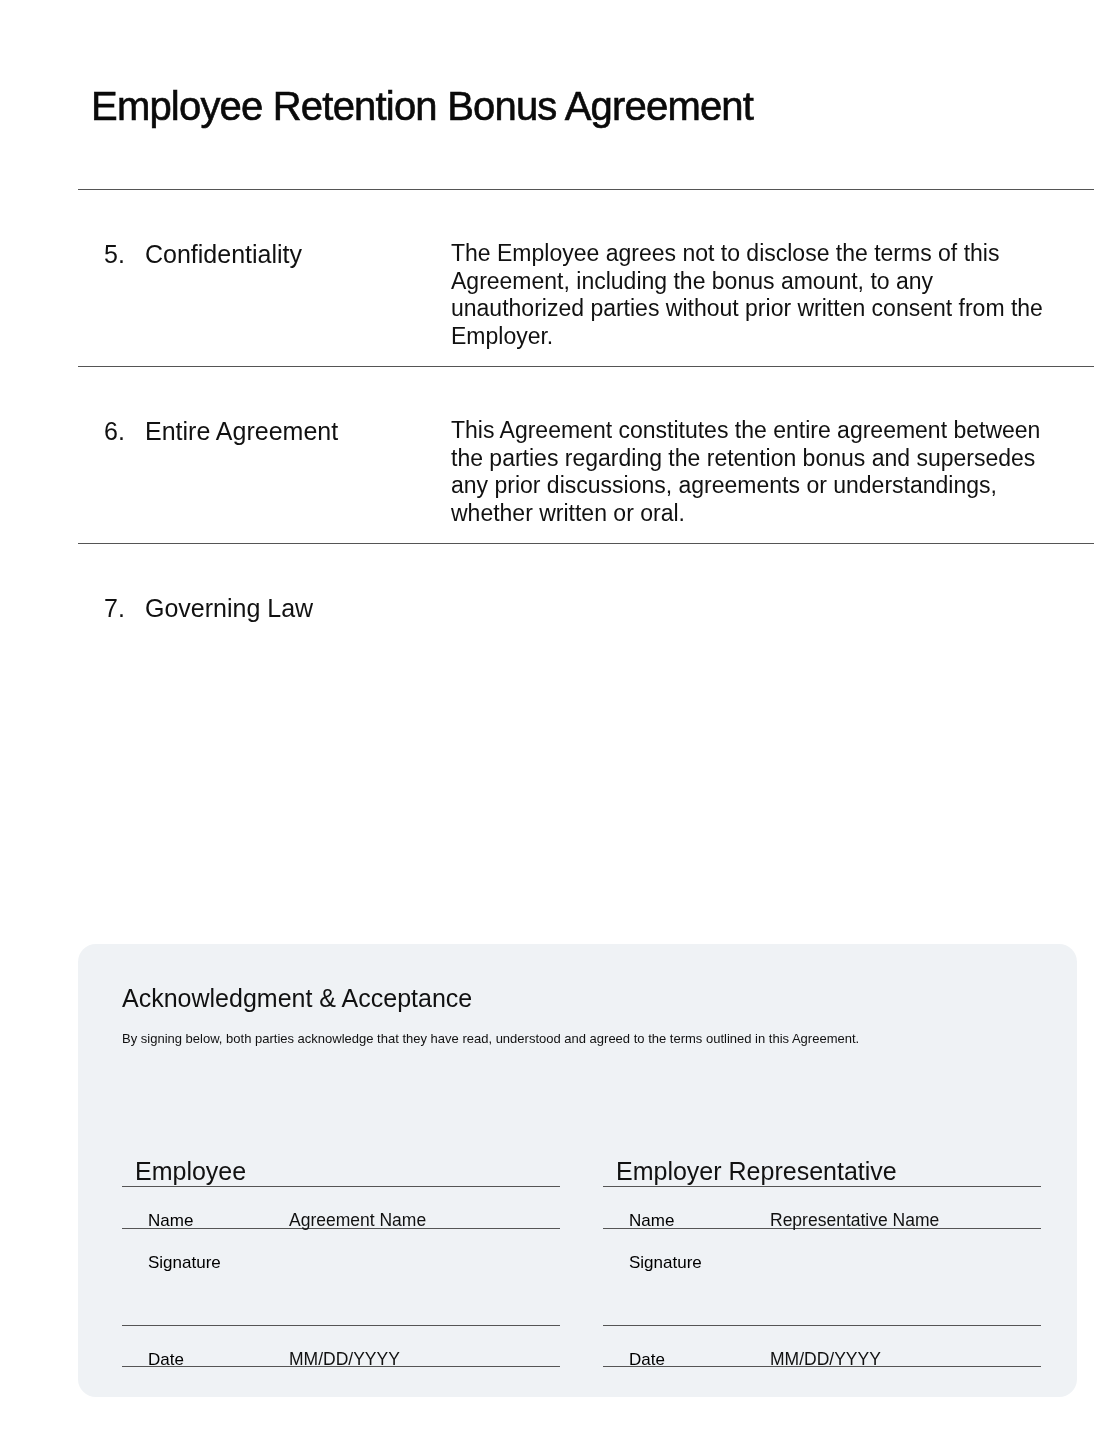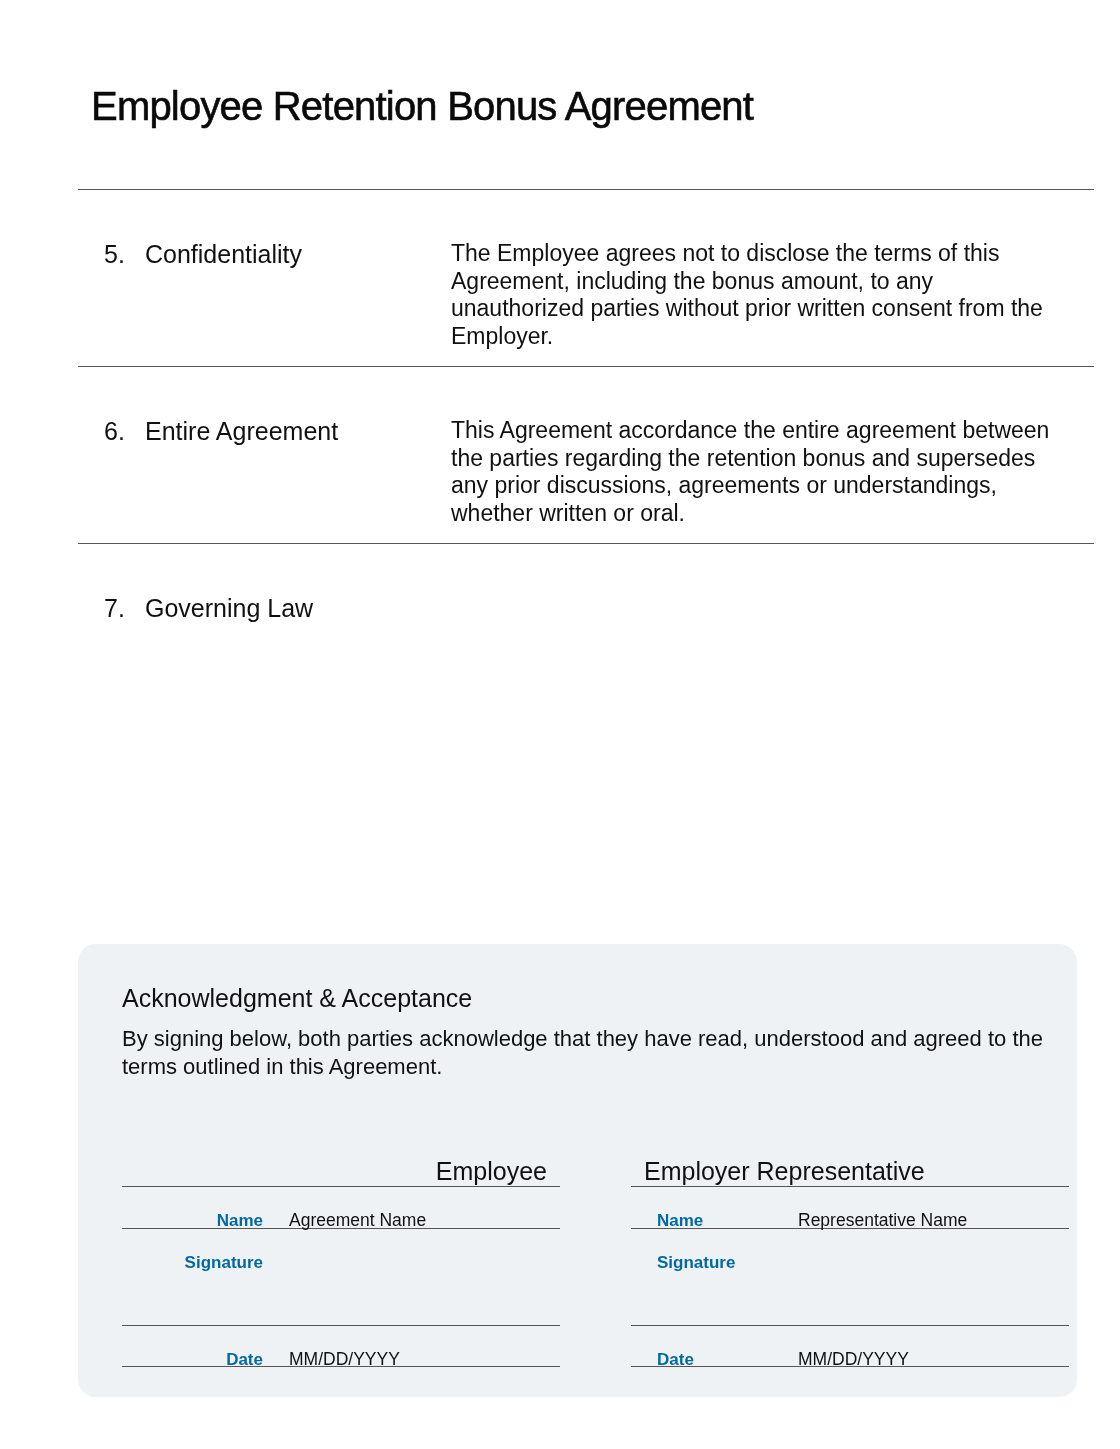--- a/index.html
+++ b/index.html
@@ -72,50 +72,50 @@
       top: 25px;
       font-size: 25px;
       line-height: 32px;
       color: #111111;
     }
     .ack-text {
       position: absolute;
       left: 31px;
       top: 68px;
       width: 950px;
-      font-size: 22px;
+      font-size: 13px;
       line-height: 27.5px;
       color: #111111;
     }
     .party {
       position: absolute;
       top: 185px;
       width: 464px;
     }
-    .party.left { left: 31px; text-align: right; }
-    .party.right { left: 540px; }
+    .party.left { left: 31px; }
+    .party.right { left: 512px; }
     .party-title {
       font-size: 25px;
       line-height: 32px;
       height: 44px;
       color: #111111;
     }
     .field-row {
       border-top: 1.5px solid #555555;
       display: flex;
       align-items: flex-start;
     }
     .field-row.name-row { height: 42px; padding-top: 10px; }
     .field-row.sig-row { height: 97px; padding-top: 10px; }
     .field-row.date-row { height: 42px; padding-top: 10px; border-bottom: 1.5px solid #555555; }
     .field-label {
       width: 141px;
       font-size: 17px;
-      font-weight: 700;
-      color: #0369a1;
+      font-weight: 400;
+      color: #000000;
       line-height: 21px;
     }
     .field-value {
       font-size: 17.5px;
       color: #111111;
       line-height: 21px;
     }
     .footer-title {
       position: absolute;
       left: 52px;
@@ -148,21 +148,21 @@
       <p>The Employee agrees not to disclose the terms of this Agreement, including the bonus amount, to any unauthorized parties without prior written consent from the Employer.</p>
     </div>
   </div>
 
   <div class="section" style="top:340px; height:178px;">
     <div class="section-heading">
       <span class="section-number">6.</span>
       <span>Entire Agreement</span>
     </div>
     <div class="section-body">
-      <p>This Agreement accordance the entire agreement between the parties regarding the retention bonus and supersedes any prior discussions, agreements or understandings, whether written or oral.</p>
+      <p>This Agreement constitutes the entire agreement between the parties regarding the retention bonus and supersedes any prior discussions, agreements or understandings, whether written or oral.</p>
     </div>
   </div>
 
   <div class="section" style="top:517px; height:200px;">
     <div class="section-heading">
       <span class="section-number">7.</span>
       <span>Governing Law</span>
     </div>
   </div>
 

